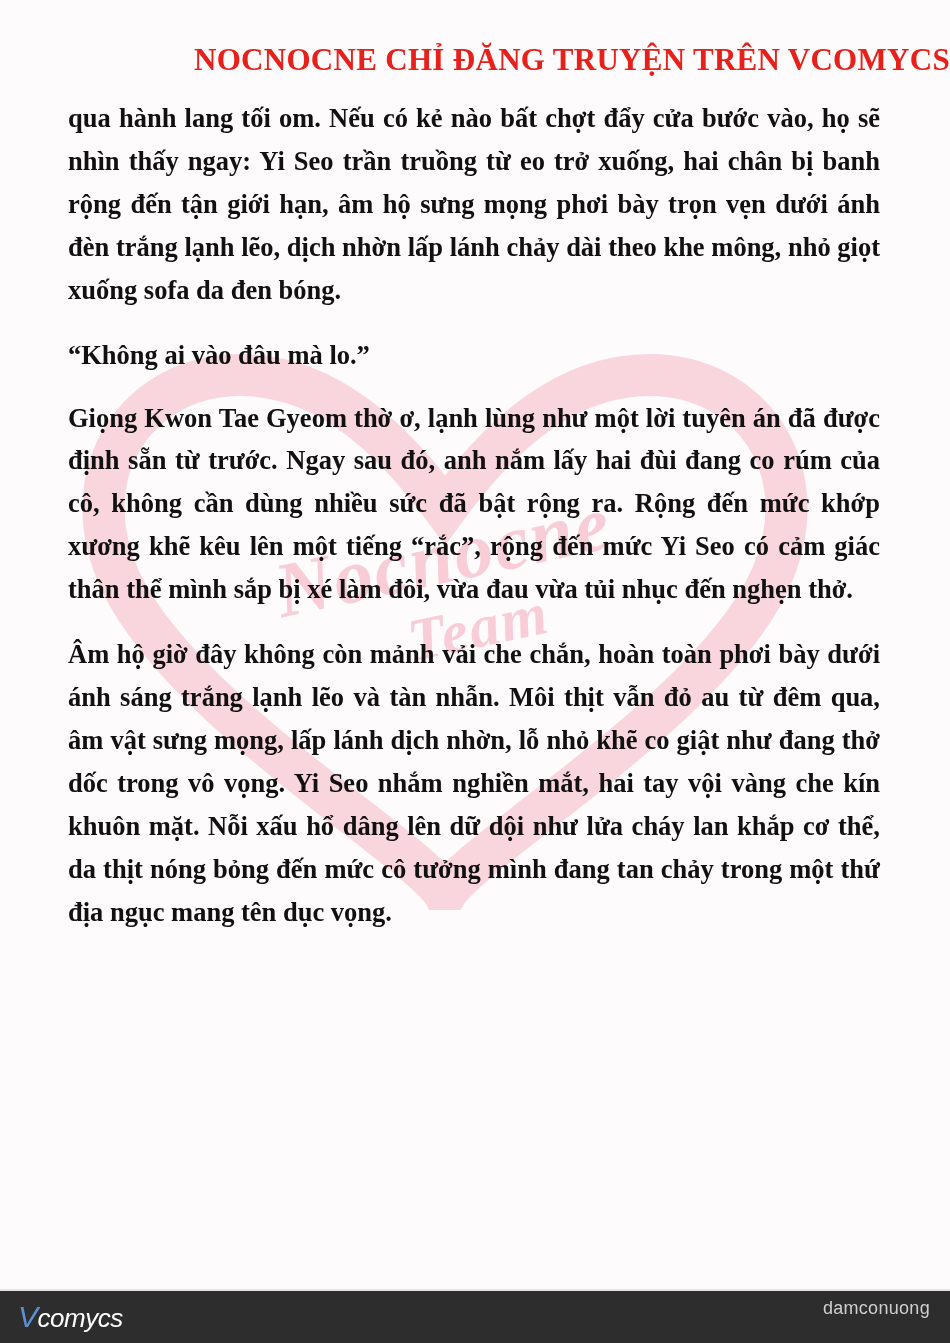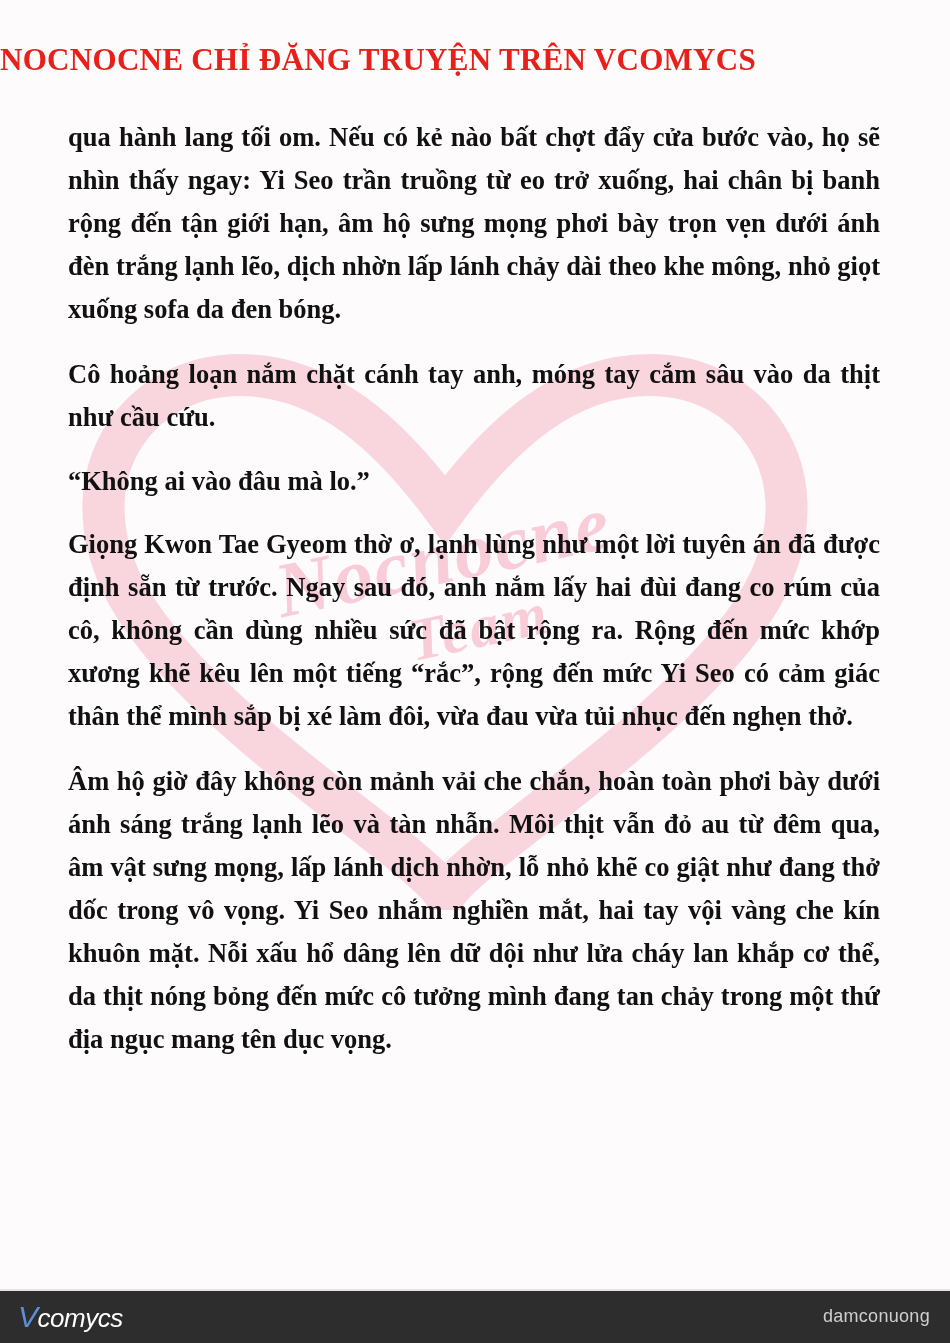--- a/index.html
+++ b/index.html
@@ -59,36 +59,37 @@
     font-size: 60px;
     margin-top: 4px;
     margin-left: 40px;
   }
 
   
   .banner {
     position: relative;
     z-index: 3;
     padding-top: 42px;
-    text-align: left;
+    text-align: right;
+    margin-left: 28px;
   }
   .banner-title {
     color: #e8201b;
     font-family: "Liberation Serif", serif;
     font-weight: bold;
     font-size: 31px;
     letter-spacing: 0.3px;
     white-space: nowrap;
   }
 
   
   .content {
     position: relative;
     z-index: 3;
-    margin: 38px 68px 0 68px;
+    margin: 19px 68px 0 68px;
     width: 812px;
   }
   .para {
     font-family: "Liberation Serif", serif;
     font-size: 26.5px;
     line-height: 1.62;
     color: #111111;
     text-align: justify;
     margin: 0 0 22px 0;
     font-weight: 600;
@@ -118,21 +119,21 @@
     font-size: 26px;
     letter-spacing: -0.5px;
   }
   .footer-logo .v {
     color: #5b8fd6;
     font-size: 30px;
   }
   .footer-right {
     position: absolute;
     right: 20px;
-    top: 15px;
+    top: 7px;
     color: #cfcfcf;
     font-family: "Liberation Sans", sans-serif;
     font-size: 18px;
     letter-spacing: 0.3px;
   }
   .footer-divider {
     position: absolute;
     left: 0;
     bottom: 52px;
     width: 950px;
@@ -155,21 +156,20 @@
       <span class="small">Team</span>
     </div>
   </div>
 
   <div class="banner">
     <div class="banner-title">NOCNOCNE CHỈ ĐĂNG TRUYỆN TRÊN VCOMYCS</div>
   </div>
 
   <div class="content">
     <p class="para">qua hành lang tối om. Nếu có kẻ nào bất chợt đẩy cửa bước vào, họ sẽ nhìn thấy ngay: Yi Seo trần truồng từ eo trở xuống, hai chân bị banh rộng đến tận giới hạn, âm hộ sưng mọng phơi bày trọn vẹn dưới ánh đèn trắng lạnh lẽo, dịch nhờn lấp lánh chảy dài theo khe mông, nhỏ giọt xuống sofa da đen bóng.</p>
-    <p class="para">Cô hoảng loạn nắm chặt cánh tay anh, móng tay cắm sâu vào da thịt như cầu cứu.</p>
     <p class="para quote">“Không ai vào đâu mà lo.”</p>
     <p class="para">Giọng Kwon Tae Gyeom thờ ơ, lạnh lùng như một lời tuyên án đã được định sẵn từ trước. Ngay sau đó, anh nắm lấy hai đùi đang co rúm của cô, không cần dùng nhiều sức đã bật rộng ra. Rộng đến mức khớp xương khẽ kêu lên một tiếng “rắc”, rộng đến mức Yi Seo có cảm giác thân thể mình sắp bị xé làm đôi, vừa đau vừa tủi nhục đến nghẹn thở.</p>
     <p class="para">Âm hộ giờ đây không còn mảnh vải che chắn, hoàn toàn phơi bày dưới ánh sáng trắng lạnh lẽo và tàn nhẫn. Môi thịt vẫn đỏ au từ đêm qua, âm vật sưng mọng, lấp lánh dịch nhờn, lỗ nhỏ khẽ co giật như đang thở dốc trong vô vọng. Yi Seo nhắm nghiền mắt, hai tay vội vàng che kín khuôn mặt. Nỗi xấu hổ dâng lên dữ dội như lửa cháy lan khắp cơ thể, da thịt nóng bỏng đến mức cô tưởng mình đang tan chảy trong một thứ địa ngục mang tên dục vọng.</p>
   </div>
 
   <div class="footer-divider"></div>
   <div class="footer">
     <div class="footer-logo"><span class="v">V</span><span>comycs</span></div>
     <div class="footer-right">damconuong</div>
   </div>

